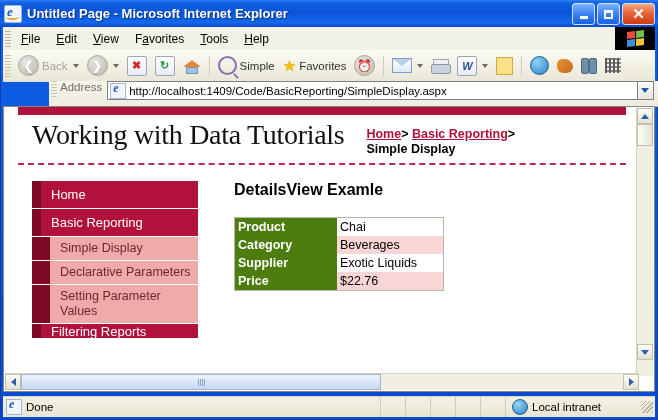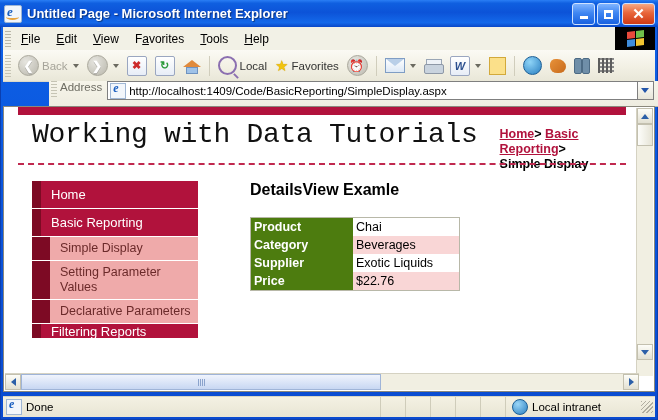--- a/index.html
+++ b/index.html
@@ -114,41 +114,41 @@
   .go-ic{width:17px;height:17px;border-radius:50%;background:radial-gradient(circle at 35% 30%,#7fd07f,#1f8b2f);
     border:1px solid #15701f;color:#fff;font-size:11px;display:flex;align-items:center;justify-content:center;
     font-weight:bold;}
 
   
   .viewport{position:absolute;left:3px;top:106px;width:652px;height:286px;background:#fff;
     border:1px solid #8a887c;box-sizing:border-box;overflow:hidden;}
   .page{position:absolute;left:0;top:0;width:634px;height:268px;background:#fff;overflow:hidden;}
   .topband{position:absolute;left:14px;top:0;width:608px;height:8px;background:#b1123c;}
   .header-row{position:absolute;left:14px;top:8px;width:608px;height:46px;display:flex;align-items:flex-start;}
-  .site-title{font-family:Liberation Mono, monospace;font-size:28px;color:#111;font-weight:normal;
+  .site-title{font-family:Liberation Serif, serif;font-size:28px;color:#111;font-weight:normal;
     margin-left:14px;margin-top:4px;letter-spacing:-0.3px;white-space:nowrap;}
   .breadcrumb{margin-left:22px;margin-top:12px;font-size:12.5px;font-weight:bold;color:#000;line-height:15px;
     width:210px;}
   .breadcrumb a{color:#b1123c;text-decoration:underline;}
   .sep{color:#000;font-weight:bold;}
   .divider{position:absolute;left:14px;top:56px;width:608px;height:0;border-top:2px dashed #c0294f;}
 
   
   .sidebar{position:absolute;left:28px;top:74px;width:166px;}
   .nav-top{display:flex;height:27px;align-items:stretch;margin-bottom:1px;}
   .nav-top .stripe{width:9px;background:#7d0a24;}
   .nav-top .body{flex:1;background:#b1123c;color:#fff;font-size:13px;display:flex;align-items:center;
     padding-left:10px;}
   .nav-sub{display:flex;align-items:stretch;margin-bottom:1px;margin-left:0;}
   .nav-sub .stripe{width:18px;background:#7d0a24;}
   .nav-sub .body{flex:1;background:#efaaaa;color:#6b2a2a;font-size:12.5px;padding:4px 0 4px 10px;line-height:15px;}
   .nav-cut{overflow:hidden;justify-content:center;}
 
   
-  .content{position:absolute;left:230px;top:74px;width:250px;margin-left:16px;}
+  .content{position:absolute;left:230px;top:74px;width:250px;}
   .content h2{font-size:16px;margin:0 0 18px 0;color:#000;font-family:"Liberation Sans",sans-serif;}
   table.dv{border-collapse:collapse;border:1px solid #b8b8a8;}
   table.dv td{font-size:12.5px;padding:1px 3px;line-height:16px;}
   td.lbl{background:#4d7c0f;color:#fff;font-weight:bold;width:96px;white-space:nowrap;}
   td.val{width:100px;color:#000;}
   tr.alt td.val{background:#f9d6d6;}
   td.val.center{text-align:center;}
   .cbox{width:11px;height:11px;border:1px solid #a8a89a;background:#fff;display:inline-block;vertical-align:middle;}
 
   
@@ -247,21 +247,21 @@
     </div>
     <div class="tb-item">
       <span class="icon-sq" style="color:#2a9a3a;">↻</span>
     </div>
     <div class="tb-item">
       <span class="home-ic"></span>
     </div>
     <div class="tb-sep"></div>
     <div class="tb-item">
       <span class="mag"></span>
-      <span>Local</span>
+      <span>Simple</span>
     </div>
     <div class="tb-item">
       <span class="star">★</span>
       <span>Favorites</span>
     </div>
     <div class="tb-item">
       <span class="circ green" style="color:#2a8a3a;">⏰</span>
     </div>
     <div class="tb-sep"></div>
     <div class="tb-item">
@@ -331,25 +331,25 @@
         <div class="nav-top">
           <span class="stripe"></span>
           <span class="body">Basic Reporting</span>
         </div>
         <div class="nav-sub">
           <span class="stripe"></span>
           <span class="body">Simple Display</span>
         </div>
         <div class="nav-sub">
           <span class="stripe"></span>
+          <span class="body">Declarative Parameters</span>
+        </div>
+        <div class="nav-sub">
+          <span class="stripe"></span>
           <span class="body">Setting Parameter Values</span>
-        </div>
-        <div class="nav-sub">
-          <span class="stripe"></span>
-          <span class="body">Declarative Parameters</span>
         </div>
         <div class="nav-top nav-cut" style="height:14px;">
           <span class="stripe"></span>
           <span class="body">Filtering Reports</span>
         </div>
       </div>
 
       <div class="content">
         <h2>DetailsView Examle</h2>
         <table class="dv">

